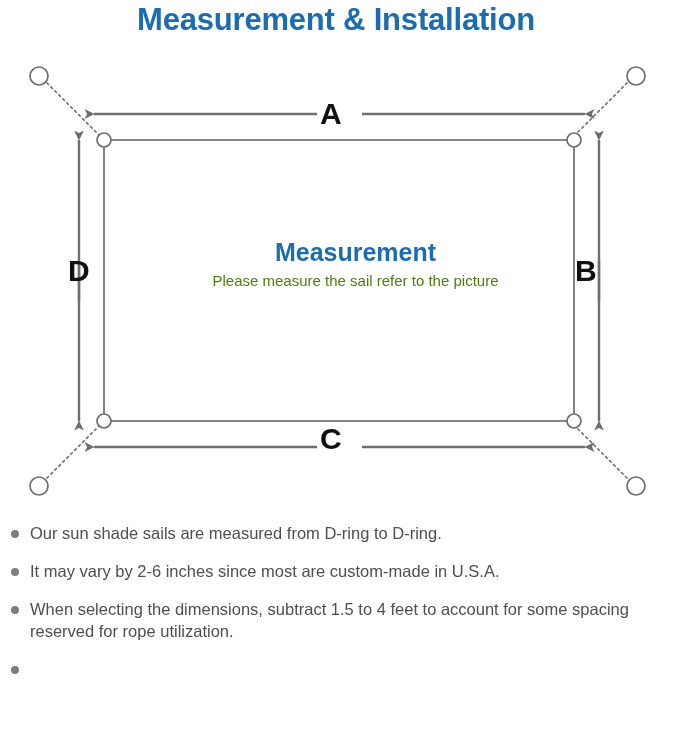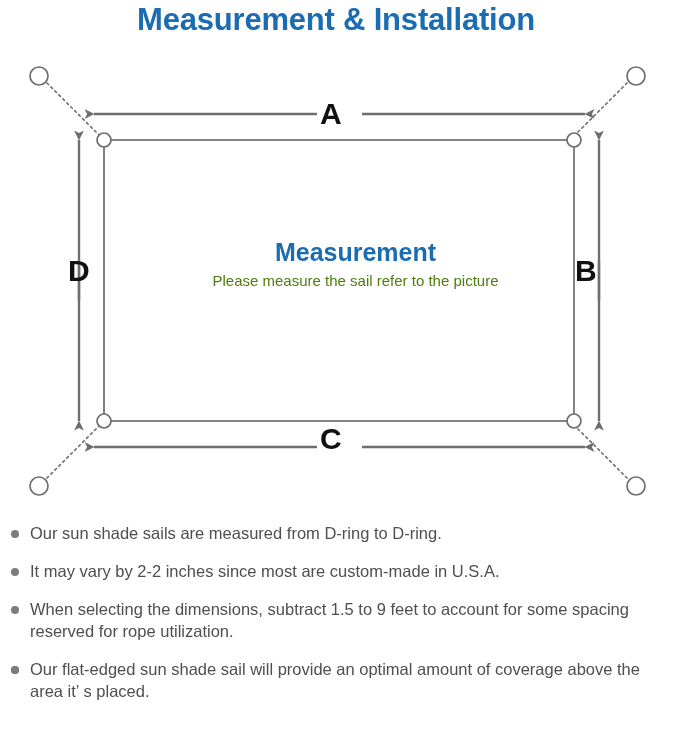--- a/index.html
+++ b/index.html
@@ -171,30 +171,26 @@
 
 <div id="notes">
 
   <div class="note-item">
     <span class="note-bullet"></span>
     <span>Our sun shade sails are measured from D-ring to D-ring.</span>
   </div>
 
   <div class="note-item">
     <span class="note-bullet"></span>
-    <span>It may vary by 2-2 inches since most are custom-made in U.S.A.</span>
+    <span>It may vary by 2-6 inches since most are custom-made in U.S.A.</span>
   </div>
 
   <div class="note-item">
     <span class="note-bullet"></span>
-    <span>When selecting the dimensions, subtract 1.5 to 9 feet to account for some spacing reserved for rope utilization.</span>
+    <span>When selecting the dimensions, subtract 1.5 to 4 feet to account for some spacing reserved for rope utilization.</span>
   </div>
 
   <div class="note-item">
     <span class="note-bullet"></span>
   </div>
 
-  <div class="note-item">
-    <span class="note-bullet"></span>
-    <span>Our flat-edged sun shade sail will provide an optimal amount of coverage above the area it’ s placed.</span>
-  </div>
 
 </div>
 
 </body></html>

